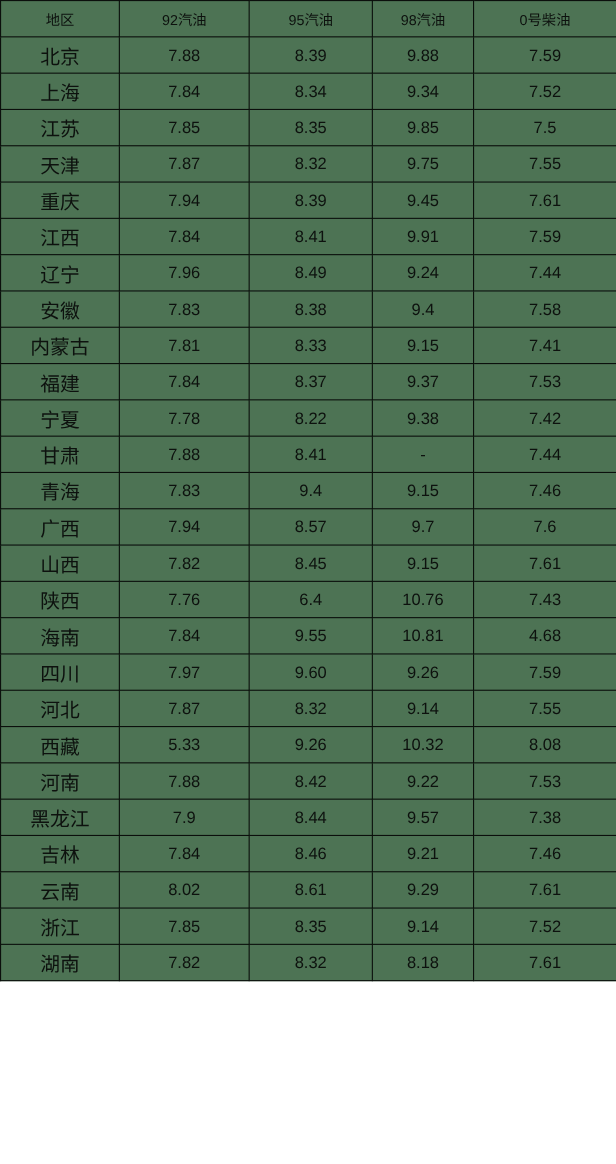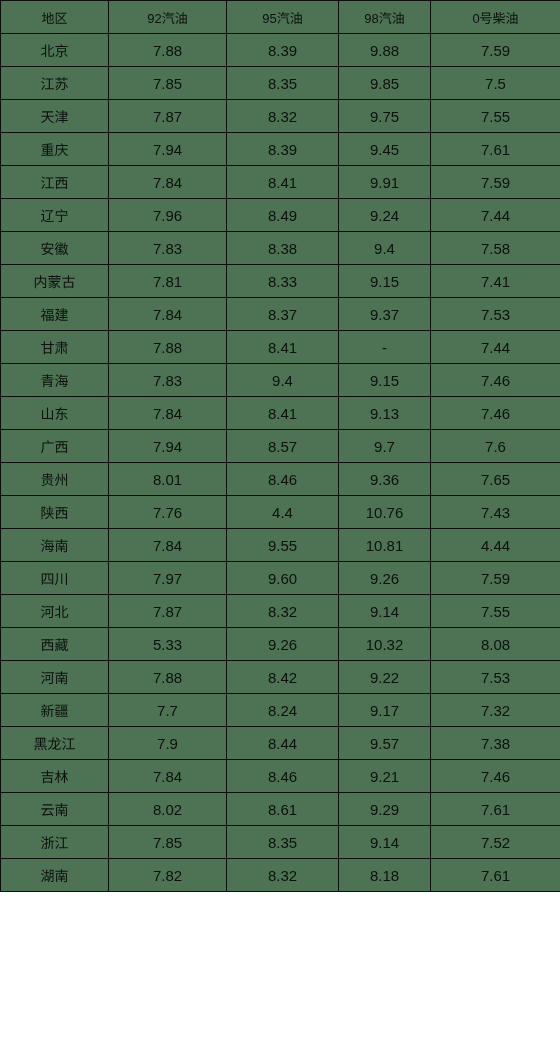--- a/index.html
+++ b/index.html
@@ -38,21 +38,21 @@
     padding: 0 2px;
     white-space: nowrap;
     overflow: hidden;
   }
   #fuel-price-table thead th {
     font-size: 13px;
     font-weight: normal;
     letter-spacing: 0px;
   }
   #fuel-price-table tbody td.region-cell {
-    font-size: 14px;
+    font-size: 18px;
     font-weight: normal;
   }
   #fuel-price-table tbody td.value-cell {
     font-size: 15px;
     font-weight: normal;
   }
   .table-clip {
     width: 560px;
     height: 1018px;
     overflow: hidden;
@@ -81,20 +81,27 @@
     </thead>
     <tbody>
         <tr>
           <td class="region-cell">北京</td>
           <td class="value-cell">7.88</td>
           <td class="value-cell">8.39</td>
           <td class="value-cell">9.88</td>
           <td class="value-cell">7.59</td>
         </tr>
         <tr>
+          <td class="region-cell">上海</td>
+          <td class="value-cell">7.84</td>
+          <td class="value-cell">8.34</td>
+          <td class="value-cell">9.34</td>
+          <td class="value-cell">7.52</td>
+        </tr>
+        <tr>
           <td class="region-cell">江苏</td>
           <td class="value-cell">7.85</td>
           <td class="value-cell">8.35</td>
           <td class="value-cell">9.85</td>
           <td class="value-cell">7.5</td>
         </tr>
         <tr>
           <td class="region-cell">天津</td>
           <td class="value-cell">7.87</td>
           <td class="value-cell">8.32</td>
@@ -137,67 +144,67 @@
           <td class="value-cell">7.41</td>
         </tr>
         <tr>
           <td class="region-cell">福建</td>
           <td class="value-cell">7.84</td>
           <td class="value-cell">8.37</td>
           <td class="value-cell">9.37</td>
           <td class="value-cell">7.53</td>
         </tr>
         <tr>
+          <td class="region-cell">宁夏</td>
+          <td class="value-cell">7.78</td>
+          <td class="value-cell">8.22</td>
+          <td class="value-cell">9.38</td>
+          <td class="value-cell">7.42</td>
+        </tr>
+        <tr>
           <td class="region-cell">甘肃</td>
           <td class="value-cell">7.88</td>
           <td class="value-cell">8.41</td>
           <td class="value-cell">-</td>
           <td class="value-cell">7.44</td>
         </tr>
         <tr>
           <td class="region-cell">青海</td>
           <td class="value-cell">7.83</td>
           <td class="value-cell">9.4</td>
           <td class="value-cell">9.15</td>
           <td class="value-cell">7.46</td>
         </tr>
         <tr>
-          <td class="region-cell">山东</td>
-          <td class="value-cell">7.84</td>
-          <td class="value-cell">8.41</td>
-          <td class="value-cell">9.13</td>
-          <td class="value-cell">7.46</td>
-        </tr>
-        <tr>
           <td class="region-cell">广西</td>
           <td class="value-cell">7.94</td>
           <td class="value-cell">8.57</td>
           <td class="value-cell">9.7</td>
           <td class="value-cell">7.6</td>
         </tr>
         <tr>
-          <td class="region-cell">贵州</td>
-          <td class="value-cell">8.01</td>
-          <td class="value-cell">8.46</td>
-          <td class="value-cell">9.36</td>
-          <td class="value-cell">7.65</td>
+          <td class="region-cell">山西</td>
+          <td class="value-cell">7.82</td>
+          <td class="value-cell">8.45</td>
+          <td class="value-cell">9.15</td>
+          <td class="value-cell">7.61</td>
         </tr>
         <tr>
           <td class="region-cell">陕西</td>
           <td class="value-cell">7.76</td>
-          <td class="value-cell">4.4</td>
+          <td class="value-cell">6.4</td>
           <td class="value-cell">10.76</td>
           <td class="value-cell">7.43</td>
         </tr>
         <tr>
           <td class="region-cell">海南</td>
           <td class="value-cell">7.84</td>
           <td class="value-cell">9.55</td>
           <td class="value-cell">10.81</td>
-          <td class="value-cell">4.44</td>
+          <td class="value-cell">4.68</td>
         </tr>
         <tr>
           <td class="region-cell">四川</td>
           <td class="value-cell">7.97</td>
           <td class="value-cell">9.60</td>
           <td class="value-cell">9.26</td>
           <td class="value-cell">7.59</td>
         </tr>
         <tr>
           <td class="region-cell">河北</td>
@@ -214,27 +221,20 @@
           <td class="value-cell">8.08</td>
         </tr>
         <tr>
           <td class="region-cell">河南</td>
           <td class="value-cell">7.88</td>
           <td class="value-cell">8.42</td>
           <td class="value-cell">9.22</td>
           <td class="value-cell">7.53</td>
         </tr>
         <tr>
-          <td class="region-cell">新疆</td>
-          <td class="value-cell">7.7</td>
-          <td class="value-cell">8.24</td>
-          <td class="value-cell">9.17</td>
-          <td class="value-cell">7.32</td>
-        </tr>
-        <tr>
           <td class="region-cell">黑龙江</td>
           <td class="value-cell">7.9</td>
           <td class="value-cell">8.44</td>
           <td class="value-cell">9.57</td>
           <td class="value-cell">7.38</td>
         </tr>
         <tr>
           <td class="region-cell">吉林</td>
           <td class="value-cell">7.84</td>
           <td class="value-cell">8.46</td>

